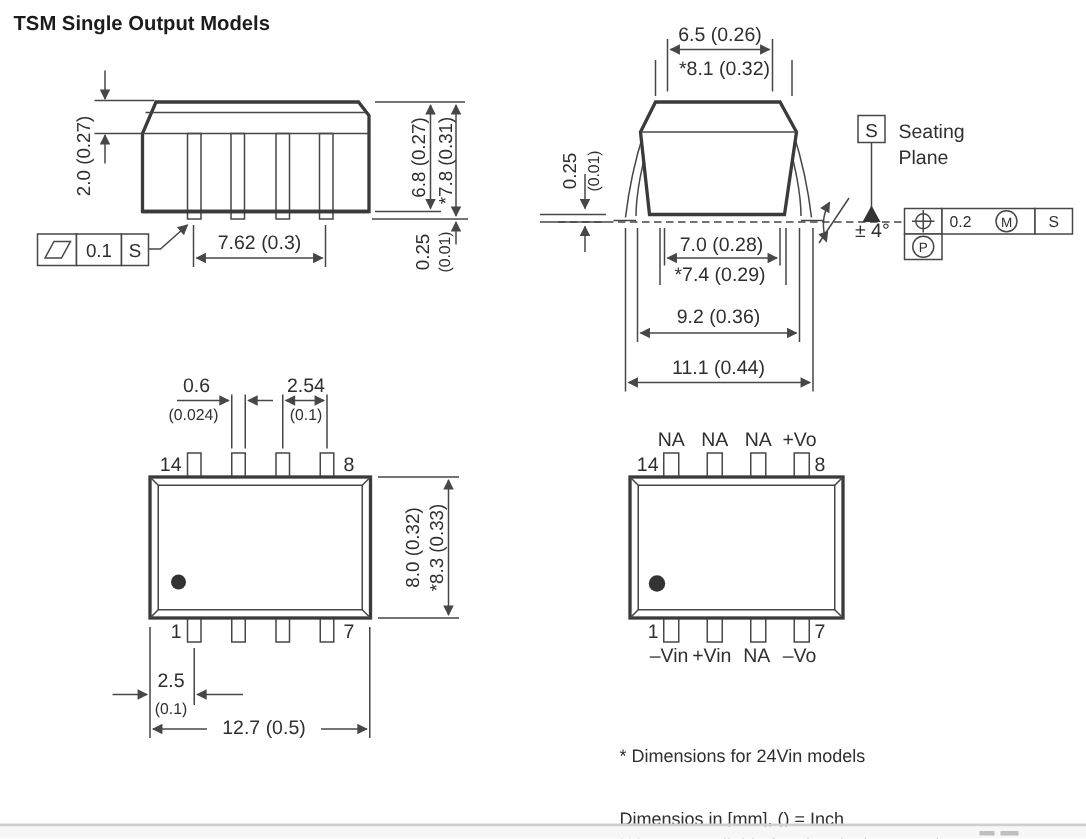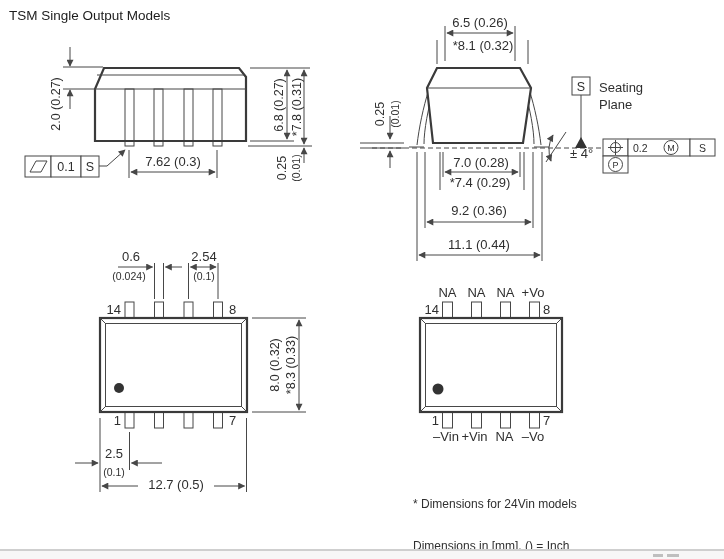--- a/index.html
+++ b/index.html
@@ -1,18 +1,18 @@
 <!DOCTYPE html>
 <html><head>
 <meta charset="utf-8">
 <style>
   html,body{margin:0;padding:0;background:#ffffff;}
   #canvas{position:relative;width:724px;height:559px;background:#ffffff;overflow:hidden;
           font-family:"Liberation Sans",sans-serif;color:#2f2f2f;}
-  #title{position:absolute;left:9px;top:8px;font-size:13.5px;font-weight:normal;color:#1c1c1c;}
+  #title{position:absolute;left:9px;top:8px;font-size:13.5px;font-weight:bold;color:#1c1c1c;}
   svg text{font-family:"Liberation Sans",sans-serif;fill:#2f2f2f;}
   .t13{font-size:13px;}
   .t12{font-size:12.5px;}
   .t11{font-size:10.5px;}
   .ln{stroke:#474747;stroke-width:1;fill:none;}
   .th{stroke:#3a3a3a;stroke-width:2.2;fill:none;}
   .fw{fill:#ffffff;}
   .dk{fill:#333333;}
   .notes{position:absolute;left:413px;font-size:12px;color:#2f2f2f;white-space:pre-wrap;}
   #notes-a{top:456px;line-height:19.5px;}
@@ -235,21 +235,21 @@
       <text class="t13" text-anchor="middle" x="504.5" y="441">NA</text>
       <text class="t13" text-anchor="middle" x="533" y="441">–Vo</text>
     </g>
   </svg>
 
   <div class="notes" id="notes-a">
     <div>* Dimensions for 24Vin models</div>
     <div>NA = not available for electrical connection</div>
   </div>
   <div class="notes" id="notes-b">
-    <div>Dimensions in [mm], () = Inch</div>
+    <div>Dimensios in [mm], () = Inch</div>
     
     
   </div>
 
   <div id="footer-rule"></div>
   <div id="footer-area"></div>
   <div class="smudge" style="left:653px;width:10px;"></div>
   <div class="smudge" style="left:667px;width:12px;"></div>
 </div>
 

